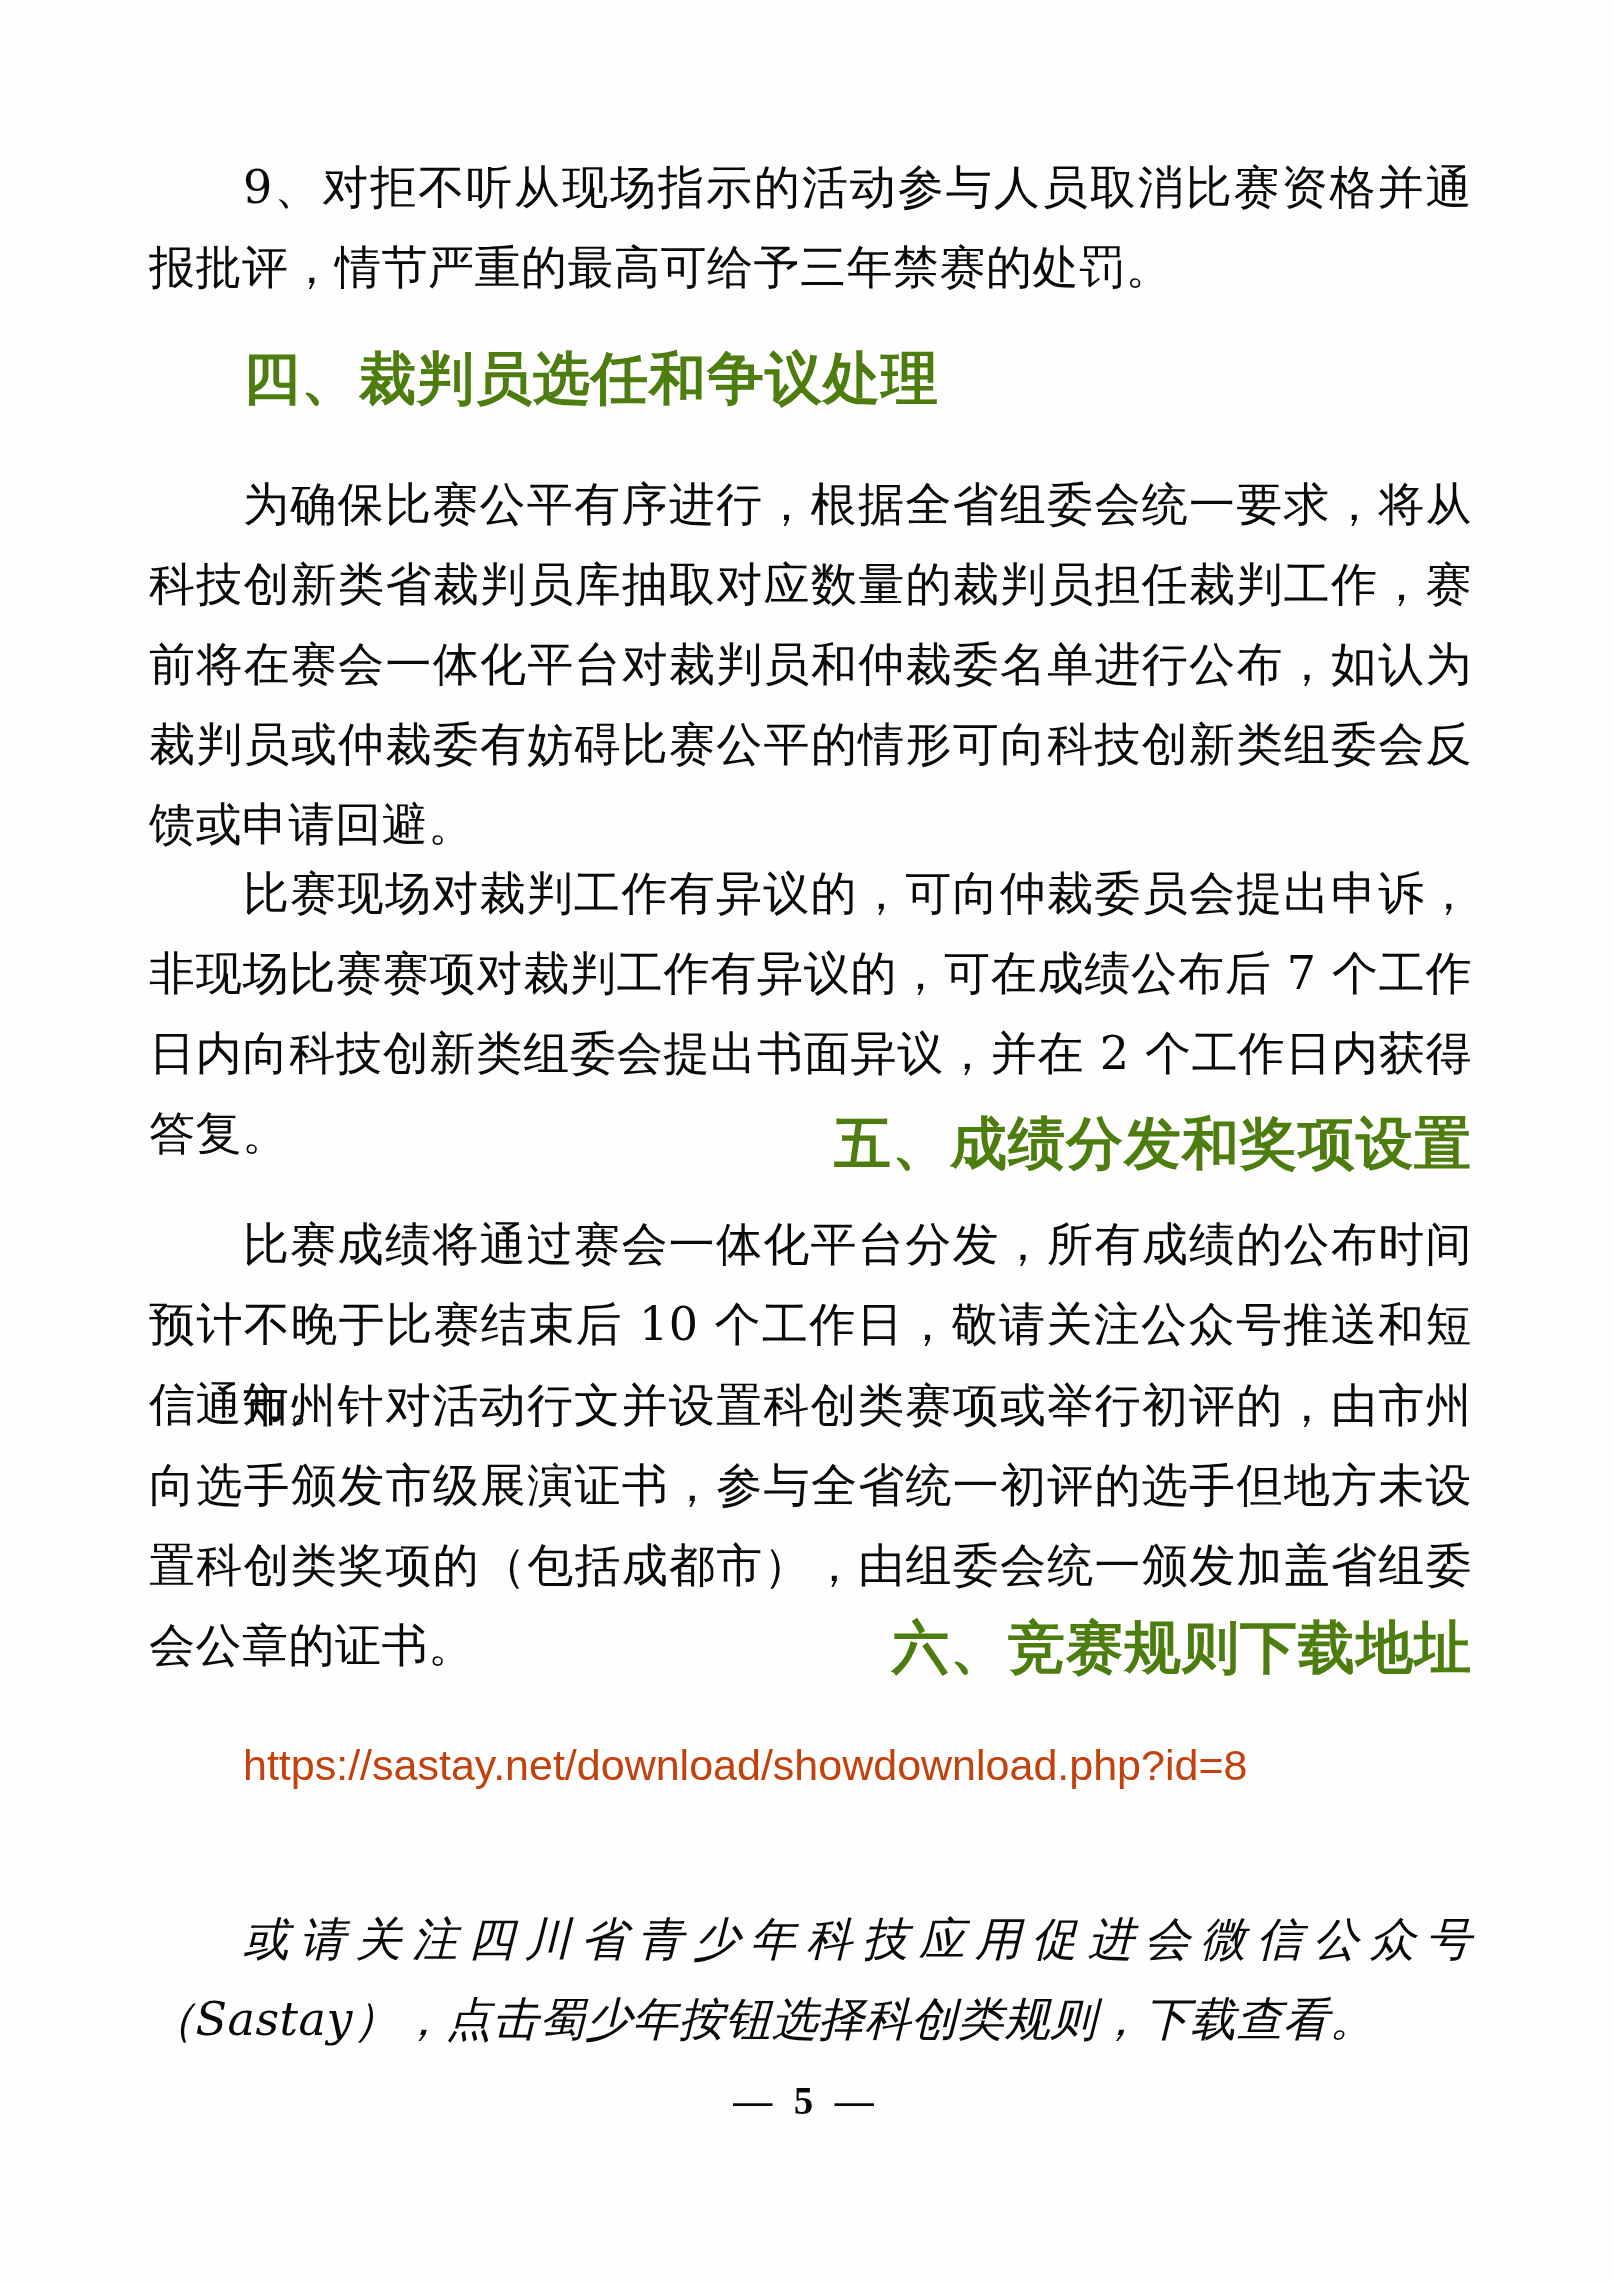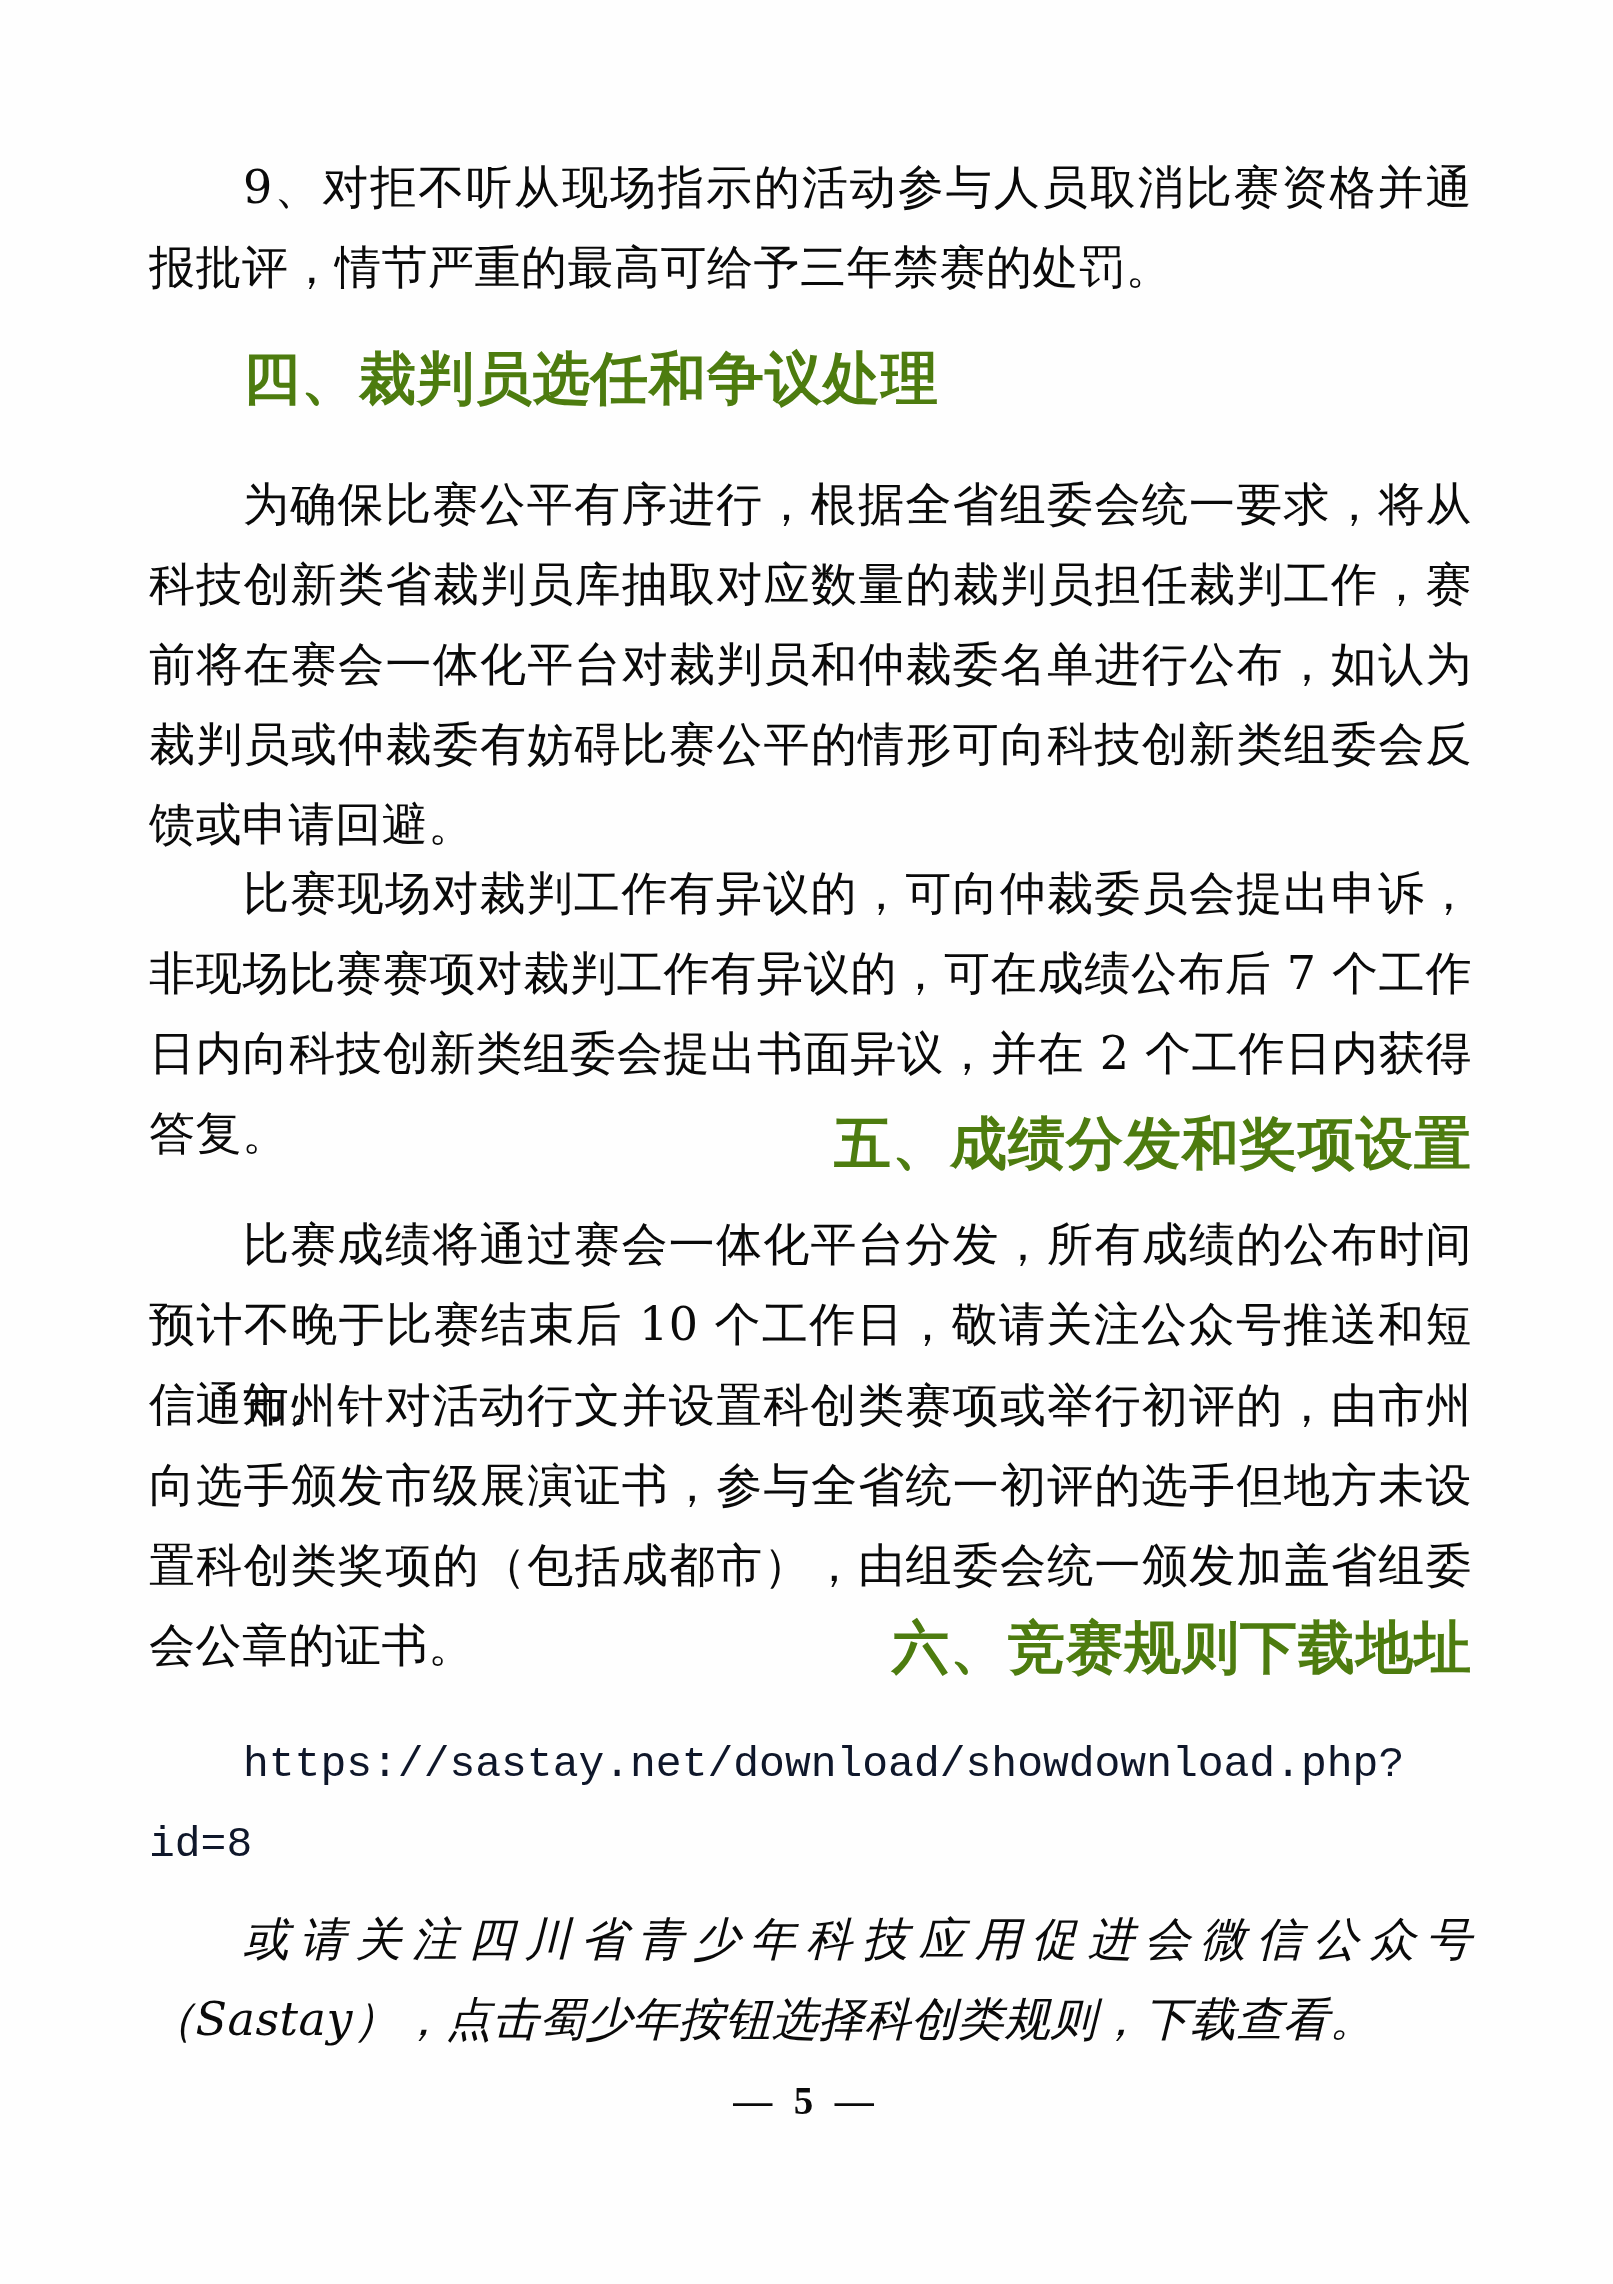--- a/index.html
+++ b/index.html
@@ -53,24 +53,24 @@
     font-weight: bold;
     line-height: 80px;
     color: #4d7c0f;
     text-indent: 94px;
     margin: 0;
     letter-spacing: 1px;
   }
 
   
   .url-line {
-    font-family: Liberation Mono, monospace;
+    font-family: Liberation Sans, sans-serif;
     font-size: 43px;
     line-height: 80px;
-    color: #0f172a;
+    color: #c2410c;
     text-indent: 94px;
     margin: 0;
     letter-spacing: 0px;
   }
 
   
   .page-number {
     position: absolute;
     left: 0;
     right: 0;

